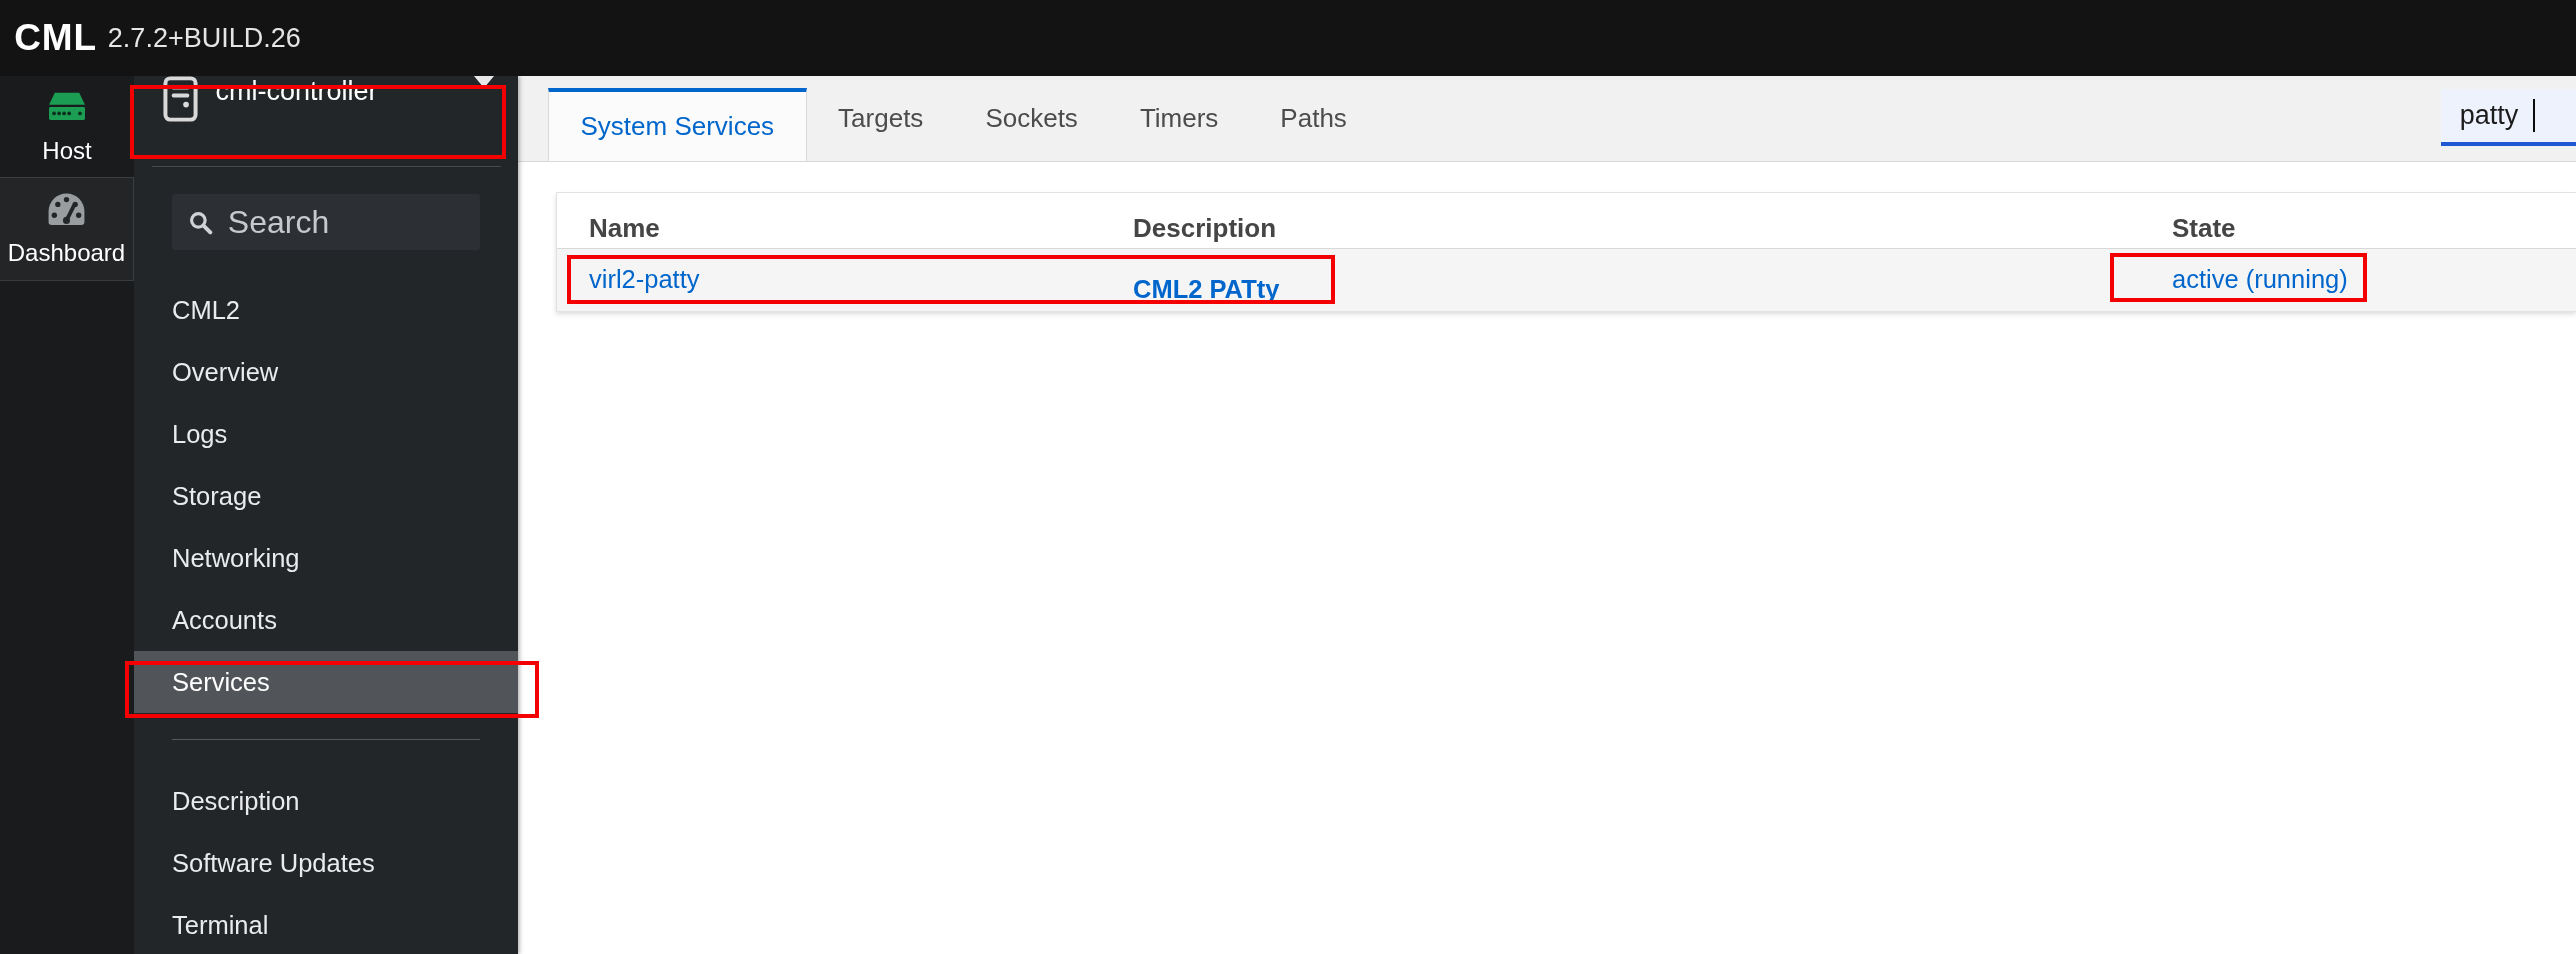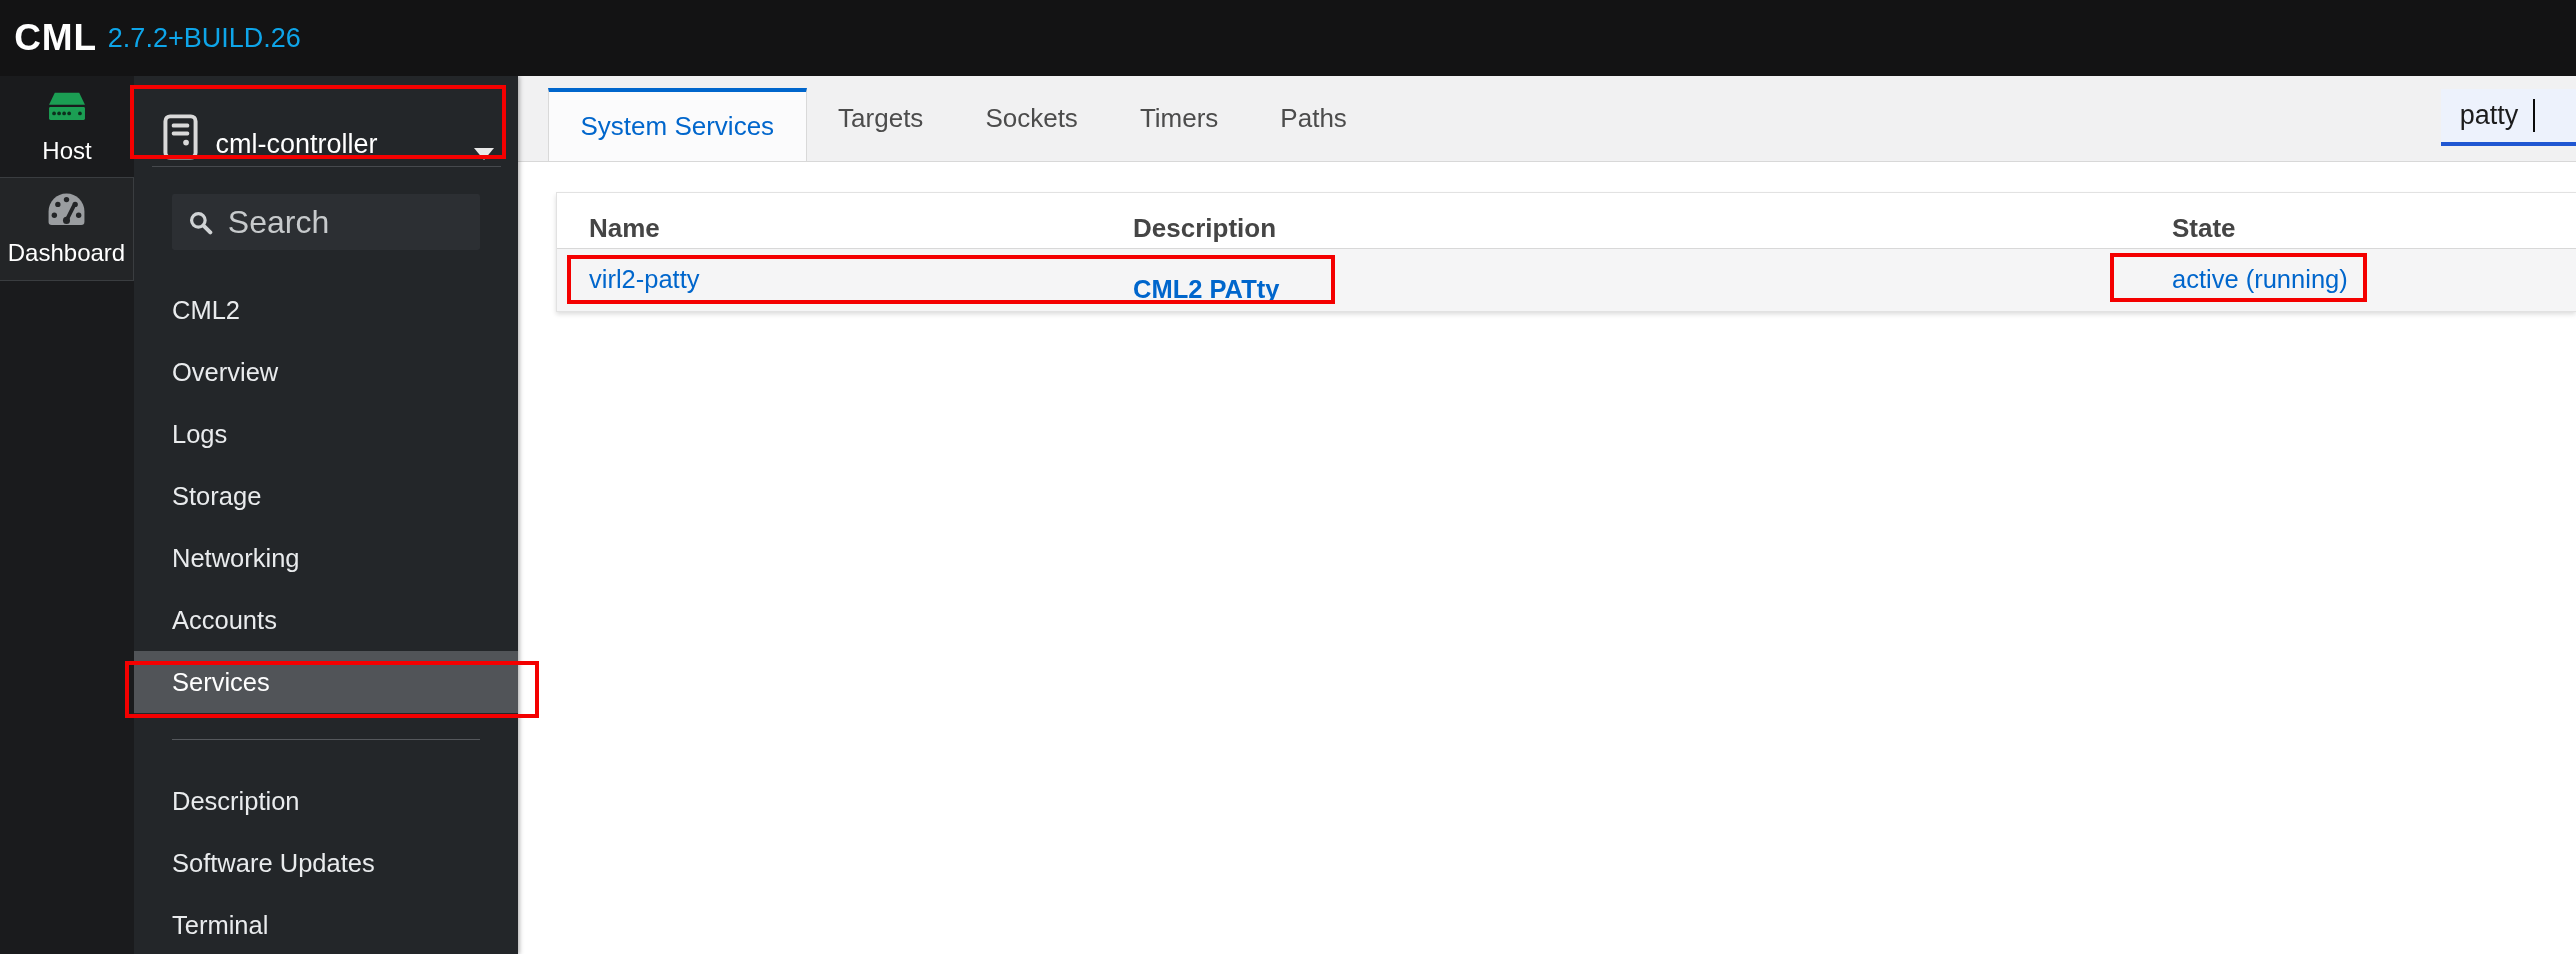--- a/index.html
+++ b/index.html
@@ -13,21 +13,21 @@
 
   
   .top-header {
     position: absolute; left: 0; top: 0; width: 2576px; height: 76px;
     background: #131314;
     display: flex; align-items: center;
     padding-left: 14.3px;
     z-index: 5;
   }
   .brand { color: #ffffff; font-size: 37px; font-weight: bold; letter-spacing: 0.8px; }
-  .version { color: #0ea5e9; font-size: 27px; margin-left: 11px; }
+  .version { color: #e5e5e5; font-size: 27px; margin-left: 11px; }
 
   
   .app-col {
     position: absolute; left: 0; top: 76px; width: 134px; height: 879px;
     background: #1a1b1d;
     z-index: 3;
   }
   .app-item {
     display: flex; flex-direction: column; align-items: center; justify-content: center;
     color: #ffffff; font-size: 24px;
@@ -44,21 +44,21 @@
 
   
   .sidebar {
     position: absolute; left: 134px; top: 76px; width: 384px; height: 879px;
     background: #232629;
     box-shadow: 2.4px 0 4.8px rgba(0,0,0,0.35);
     z-index: 2;
   }
   .host-selector {
     height: 84px;
-    display: flex; align-items: flex-end;
+    display: flex; align-items: flex-start;
     padding: 0 24px 0 29px;
     cursor: pointer;
   }
   .host-selector .hs-label { color: #ffffff; font-size: 27px; margin-left: 17.5px; }
   .caret-down {
     margin-left: auto;
     width: 0; height: 0;
     border-left: 10.4px solid transparent;
     border-right: 10.4px solid transparent;
     border-top: 12.8px solid #e8e8e8;

